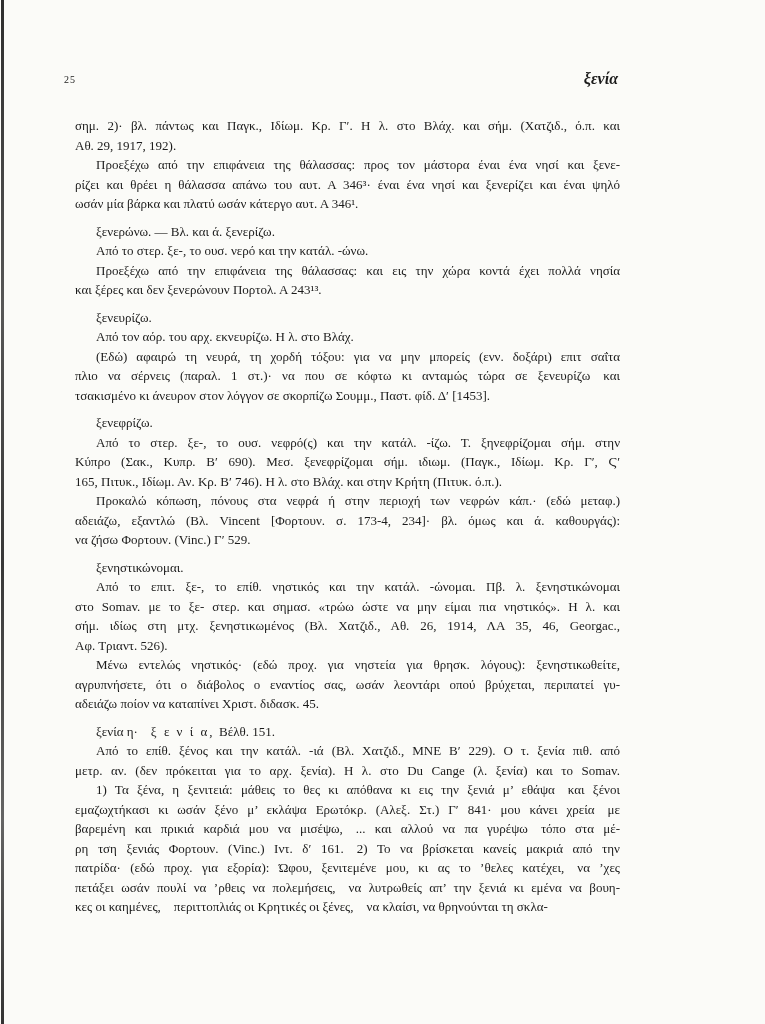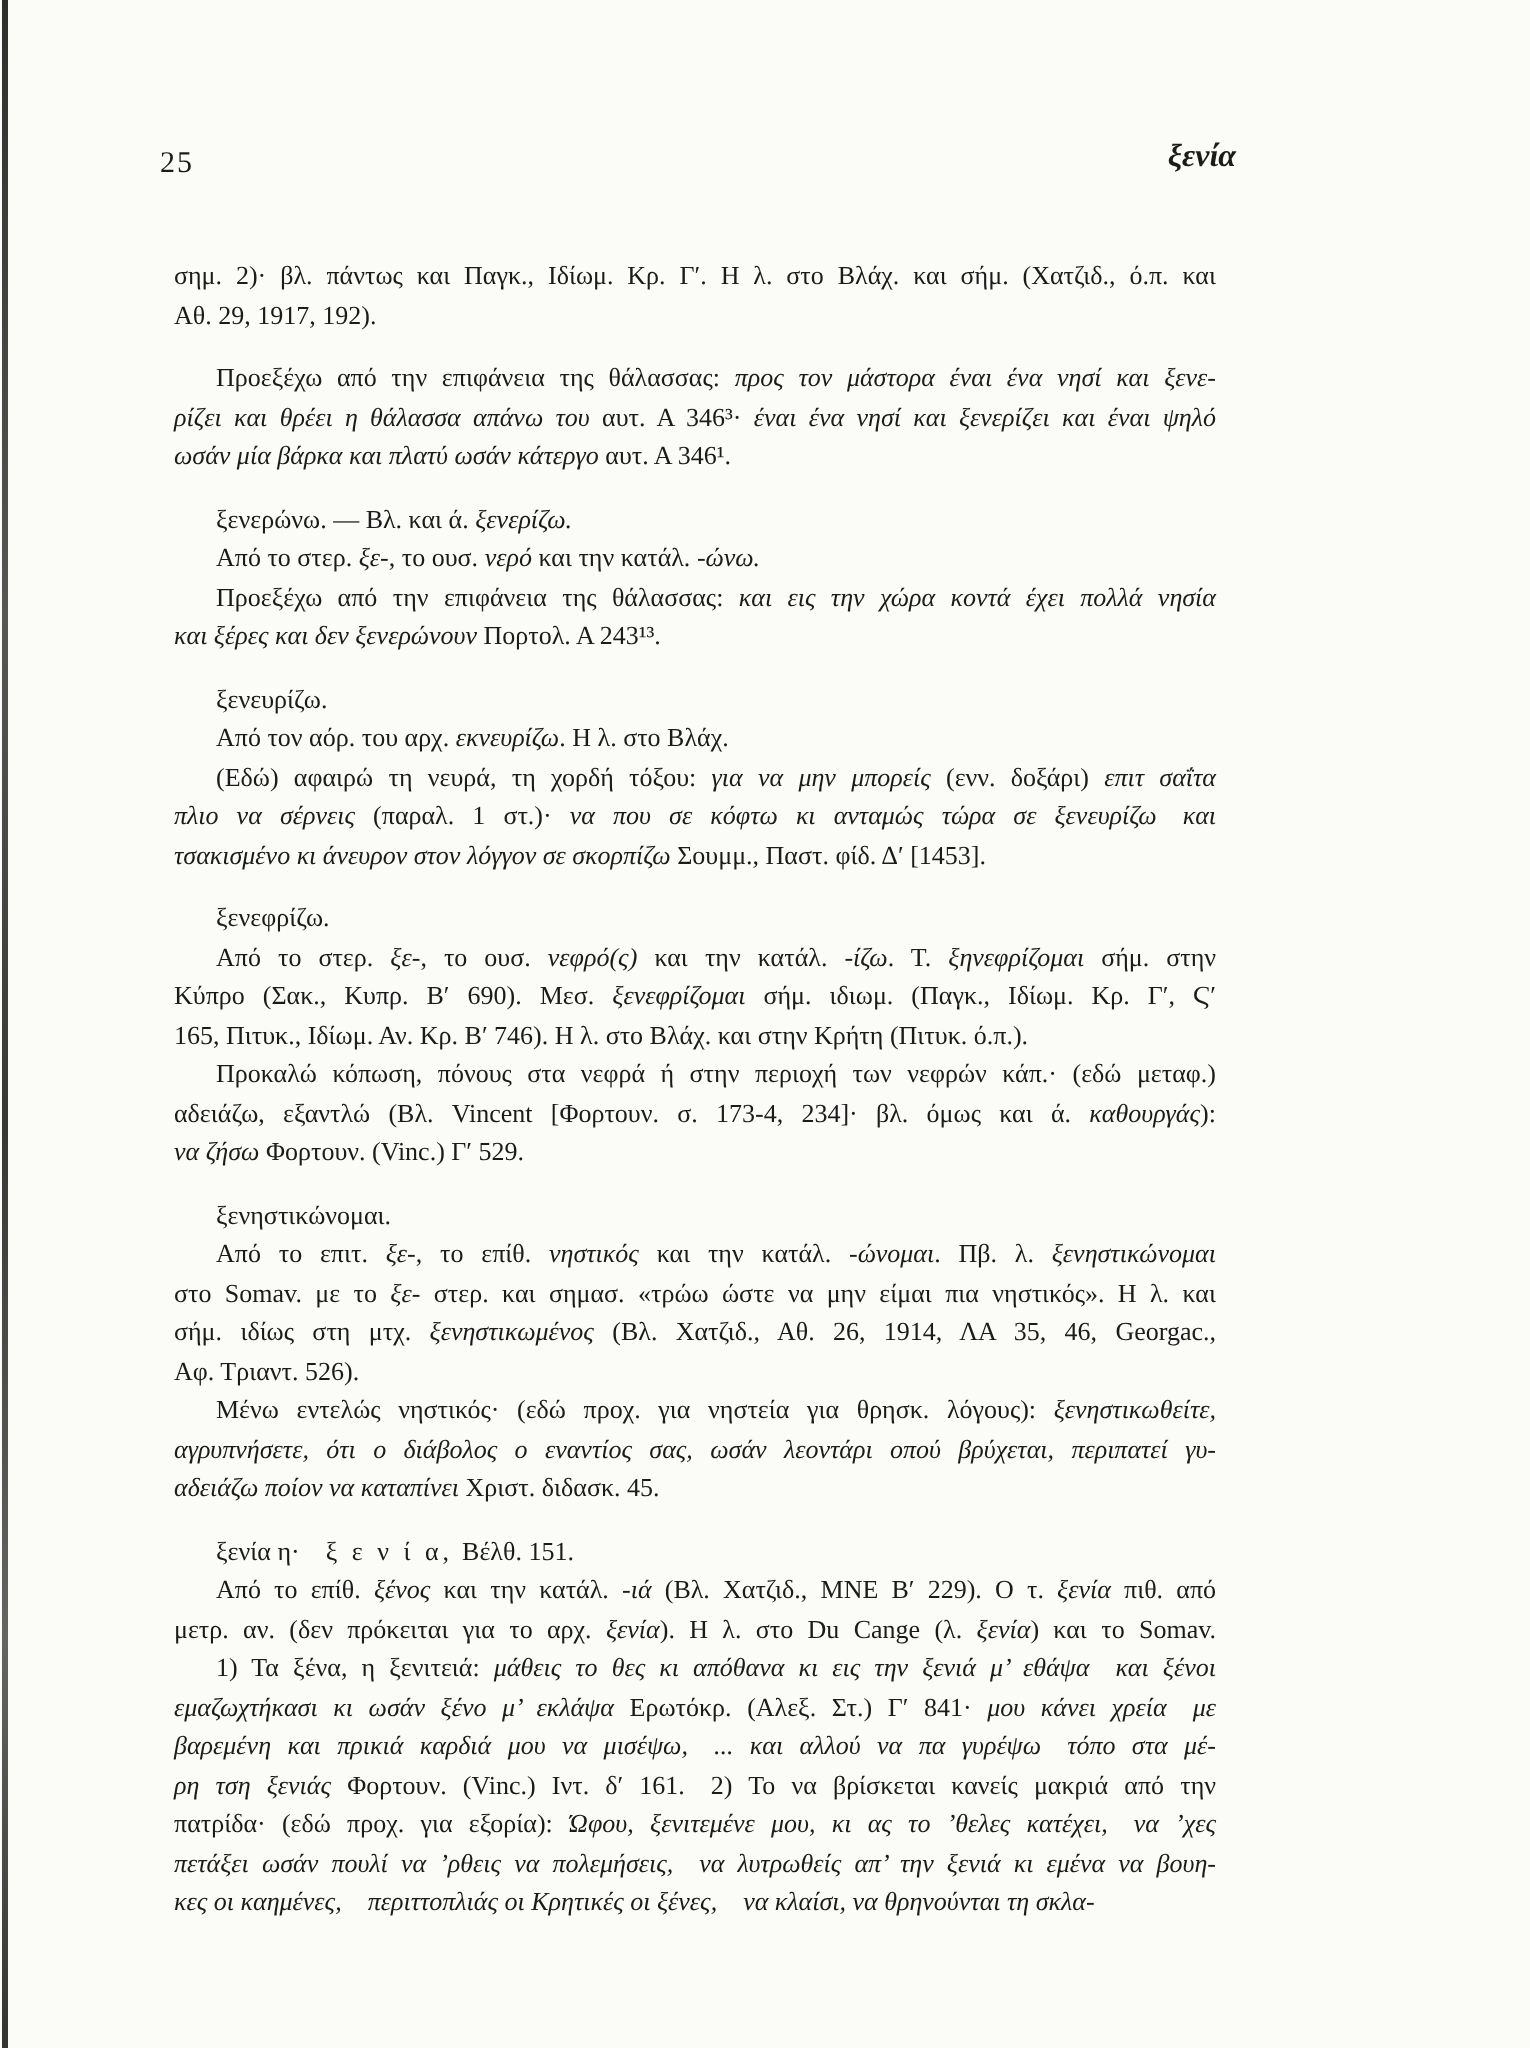--- a/index.html
+++ b/index.html
@@ -19,58 +19,58 @@
     position: absolute;
     left: 1px;
     top: 0;
     width: 3px;
     height: 100%;
     background: linear-gradient(180deg, #0a0a0a 0%, #3a3a3a 30%, #151515 55%, #4a4a4a 80%, #101010 100%);
     opacity: 0.85;
   }
   .page-number {
     position: absolute;
-    left: 80px;
+    left: 64px;
     top: 74px;
-    font-size: 15px;
+    font-size: 10px;
     letter-spacing: 1px;
   }
   .running-head {
     position: absolute;
     left: 75px;
     top: 70px;
     width: 543px;
     text-align: right;
     font-size: 16px;
     font-weight: 700;
     font-style: italic;
   }
   .text-column {
     position: absolute;
     left: 75px;
     top: 116px;
     width: 545px;
   }
-  .block { margin: 12px; }
+  .block { margin: 0; }
   .block.gap { margin-top: 8px; }
   .line {
     font-size: 13px;
     line-height: 19.5px;
     height: 19.5px;
     text-align: left;
     white-space: pre-wrap;
     overflow: visible;
   }
   .line.ind { text-indent: 21px; }
   .line.jst {
     text-align: justify;
     text-align-last: justify;
   }
   .seg { font-style: normal; font-weight: 400; }
-  .seg.it { font-style: italic; }
+  .seg.it { }
   .seg.bd { font-weight: 400; }
   .seg.sp { letter-spacing: 2px; }
 </style>
 </head>
 <body>
 
 <div class="scan-edge"></div>
 
 <div class="page-number">25</div>
 

